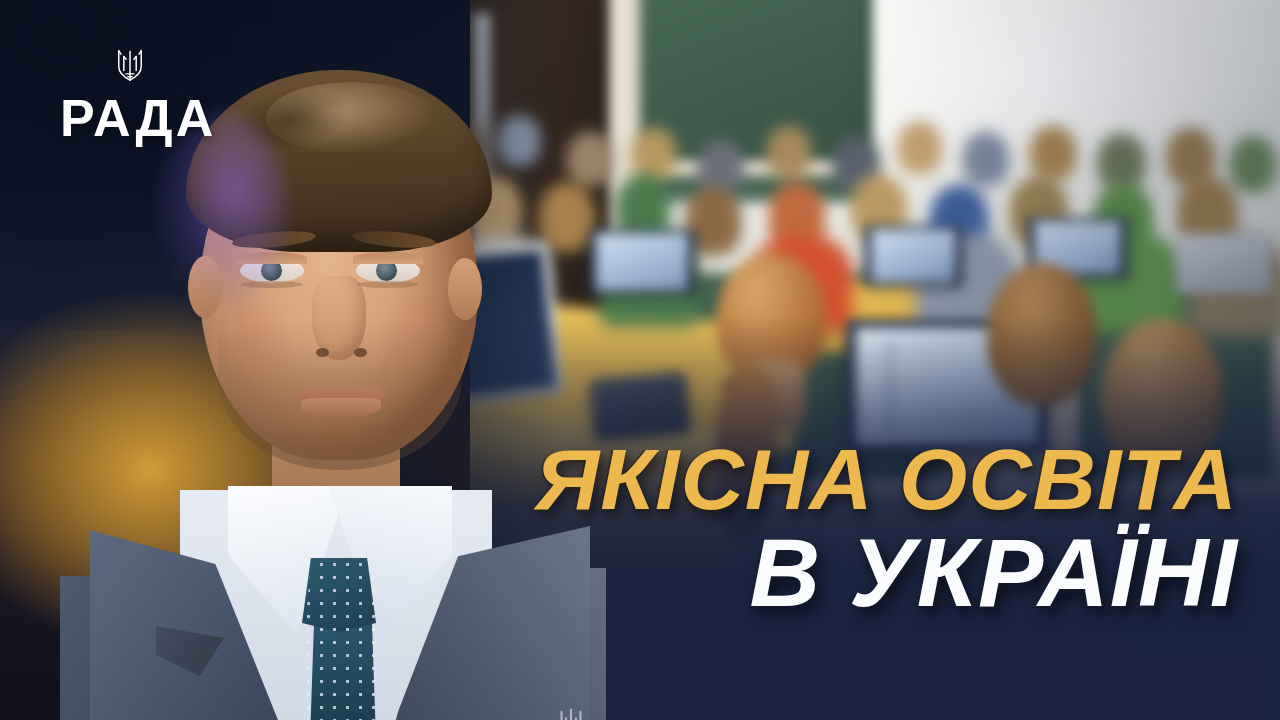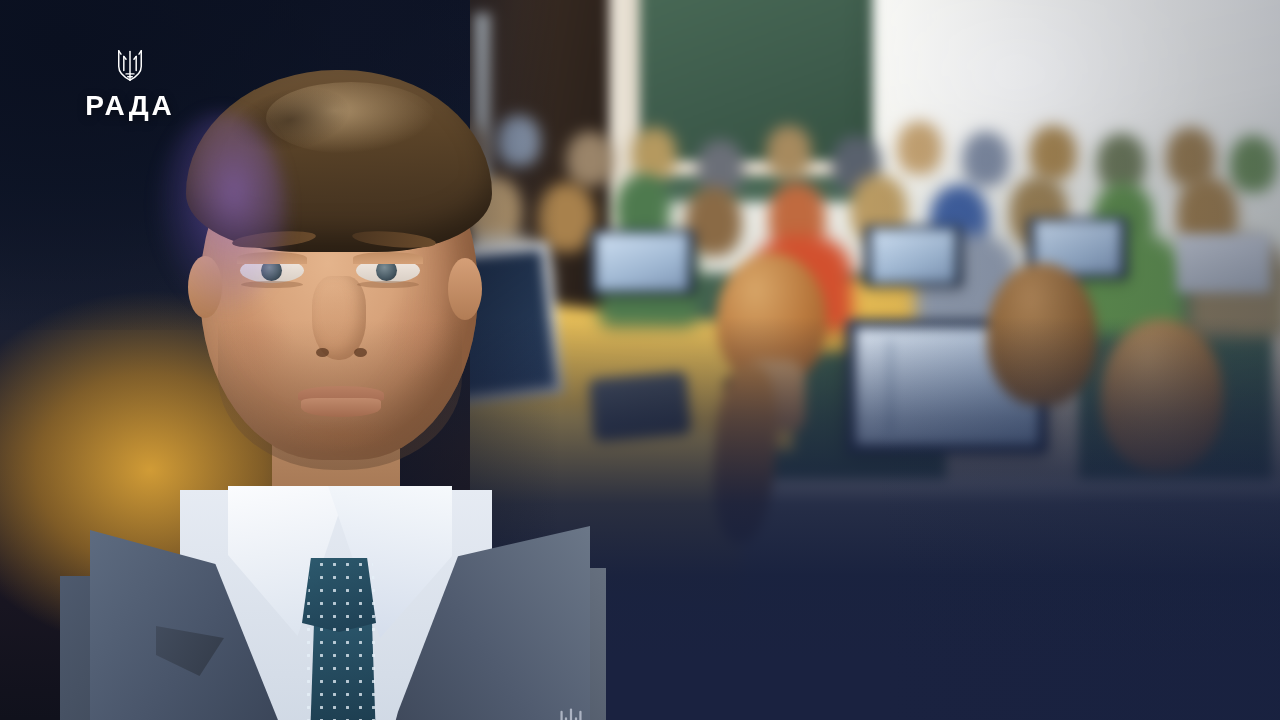--- a/index.html
+++ b/index.html
@@ -398,21 +398,21 @@
     clip-path:polygon(0 0,100% 24%,64% 100%,0 58%);
   }
   .pin-tryzub{
     position:absolute;left:488px;top:684px;width:46px;height:40px;opacity:.75;
   }
 
   
   .logo{position:absolute;left:60px;top:48px;width:140px;}
   .logo-tryzub{display:block;margin:0 auto 8px auto;}
   .logo-text{
-    color:#ffffff;font-weight:700;font-size:28px;letter-spacing:3px;
+    color:#ffffff;font-weight:700;font-size:52px;letter-spacing:3px;
     text-align:center;line-height:1;
     font-family:"Liberation Sans",sans-serif;
     text-shadow:0 2px 10px rgba(0,0,0,.45);
   }
 
   
   .headline{
     position:absolute;left:0;top:438px;width:1280px;
     text-align:right;padding-right:42px;box-sizing:border-box;
     pointer-events:none;
@@ -622,14 +622,18 @@
         <path d="M26 51 L34 51"></path>
         <path d="M10 5 L14 11"></path>
         <path d="M50 5 L46 11"></path>
         <path d="M19 15 L23 20"></path>
         <path d="M41 15 L37 20"></path>
       </g>
     </svg>
     <div class="logo-text">РАДА</div>
   </div>
 
+  <div class="headline">
+    <span class="line line-1">ЯКІСНА ОСВІТА</span>
+    <span class="line line-2">В УКРАЇНІ</span>
+  </div>
 
 </div>
 
 </body></html>

